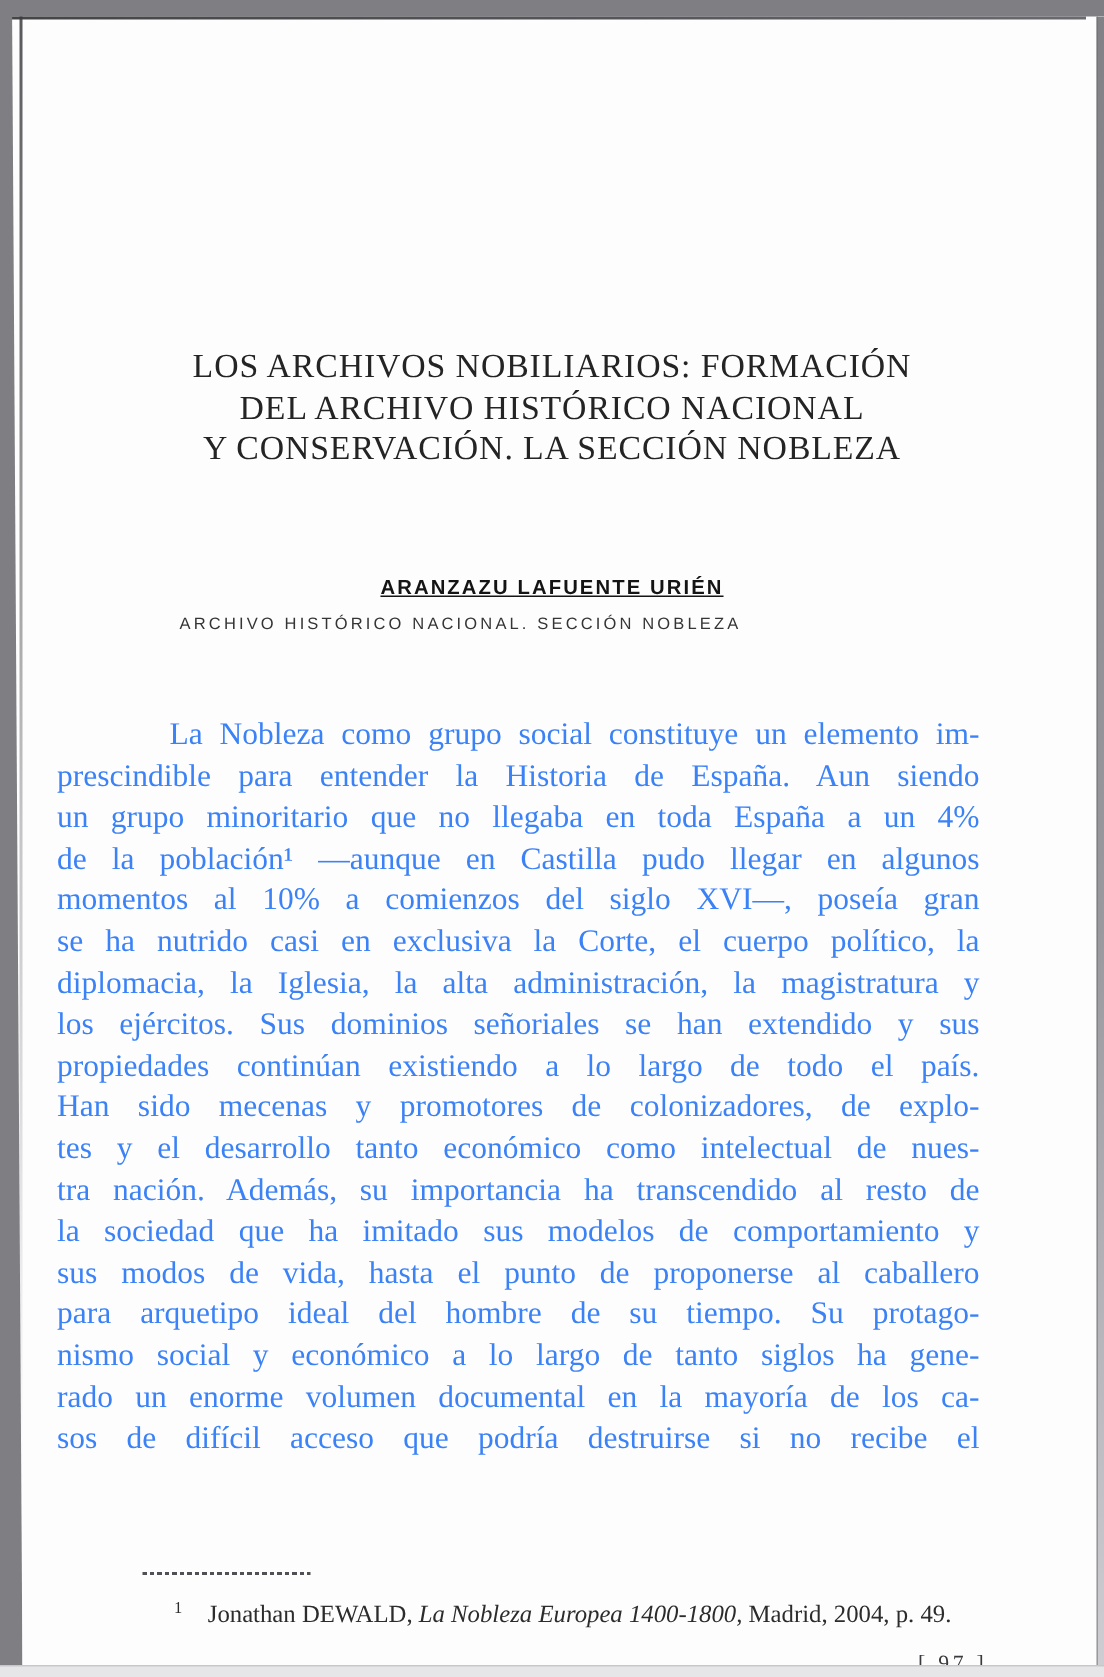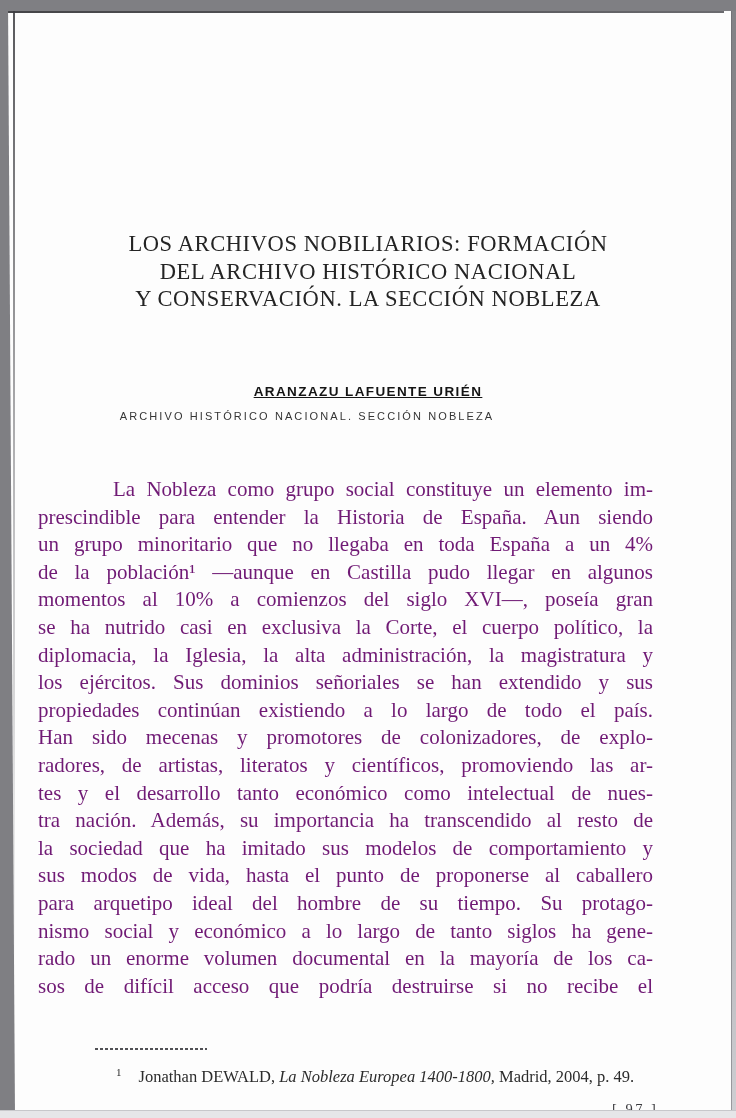--- a/index.html
+++ b/index.html
@@ -80,21 +80,21 @@
     font-size: 11px;
     letter-spacing: 2.1px;
     color: #353535;
   }
 
   
   .body-block {
     position: absolute; top: 476px; left: 38px;
     width: 615px;
     font-size: 21px; line-height: 27.6px;
-    color: #701a75;
+    color: #3b82f6;
   }
   .bline {
     text-align: justify;
     text-align-last: justify;
     white-space: normal;
     height: 27.6px;
     overflow: visible;
   }
   .bline.indent { padding-left: 75px; }
 
@@ -150,21 +150,20 @@
     <div class="bline indent">La Nobleza como grupo social constituye un elemento im-</div>
     <div class="bline">prescindible para entender la Historia de España. Aun siendo</div>
     <div class="bline">un grupo minoritario que no llegaba en toda España a un 4%</div>
     <div class="bline">de la población¹ —aunque en Castilla pudo llegar en algunos</div>
     <div class="bline">momentos al 10% a comienzos del siglo XVI—, poseía gran</div>
     <div class="bline">se ha nutrido casi en exclusiva la Corte, el cuerpo político, la</div>
     <div class="bline">diplomacia, la Iglesia, la alta administración, la magistratura y</div>
     <div class="bline">los ejércitos. Sus dominios señoriales se han extendido y sus</div>
     <div class="bline">propiedades continúan existiendo a lo largo de todo el país.</div>
     <div class="bline">Han sido mecenas y promotores de colonizadores, de explo-</div>
-    <div class="bline">radores, de artistas, literatos y científicos, promoviendo las ar-</div>
     <div class="bline">tes y el desarrollo tanto económico como intelectual de nues-</div>
     <div class="bline">tra nación. Además, su importancia ha transcendido al resto de</div>
     <div class="bline">la sociedad que ha imitado sus modelos de comportamiento y</div>
     <div class="bline">sus modos de vida, hasta el punto de proponerse al caballero</div>
     <div class="bline">para arquetipo ideal del hombre de su tiempo. Su protago-</div>
     <div class="bline">nismo social y económico a lo largo de tanto siglos ha gene-</div>
     <div class="bline">rado un enorme volumen documental en la mayoría de los ca-</div>
     <div class="bline">sos de difícil acceso que podría destruirse si no recibe el</div>
   </div>
 

